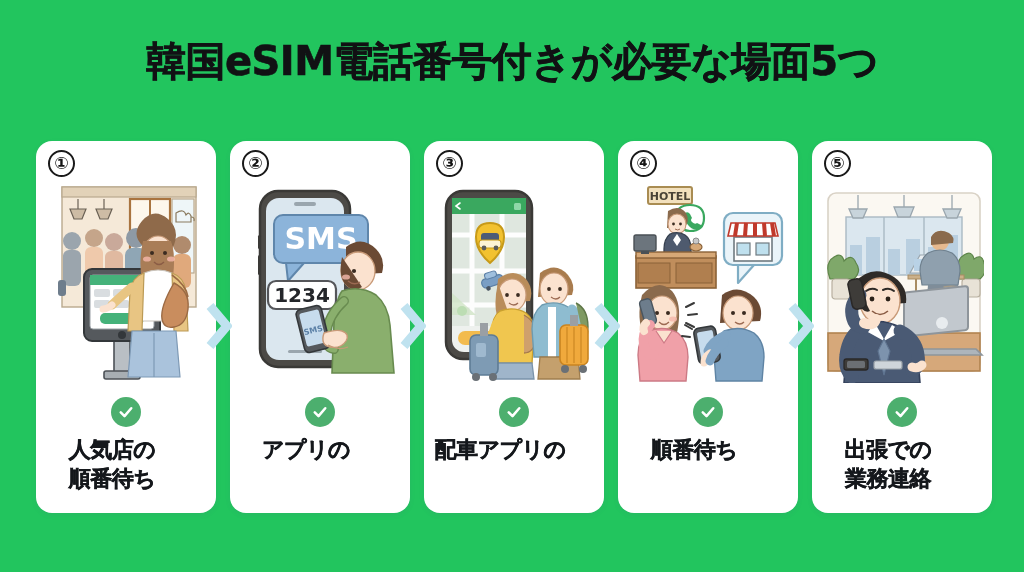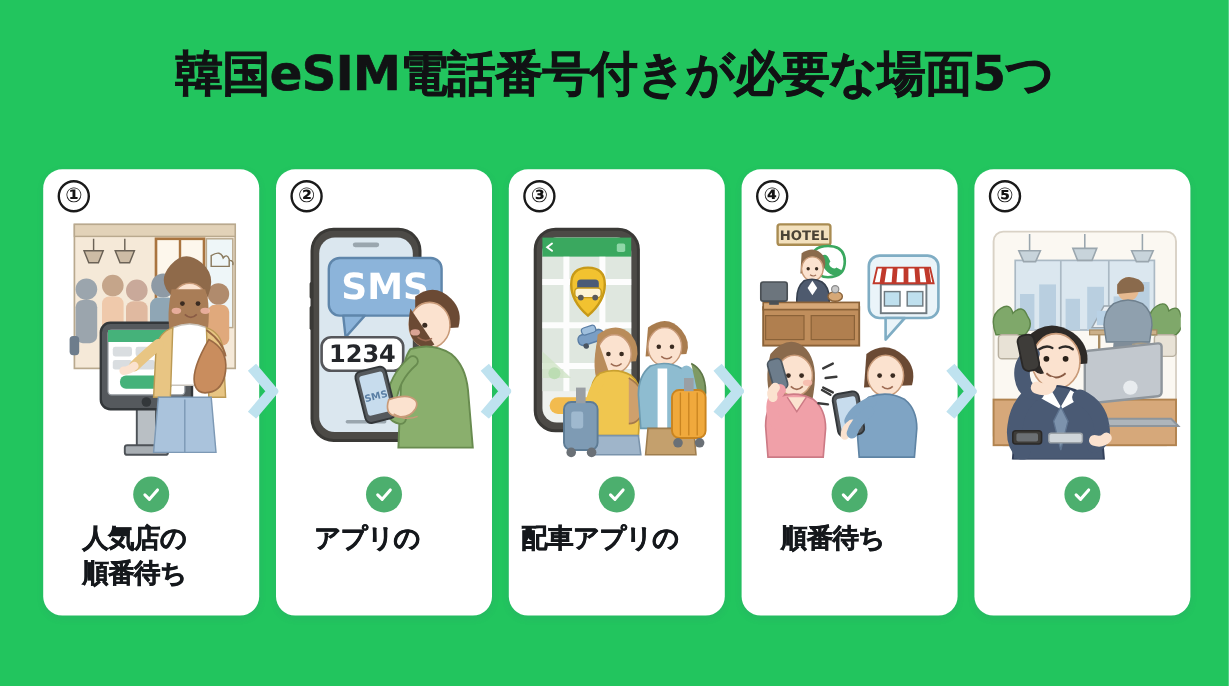--- a/index.html
+++ b/index.html
@@ -518,20 +518,24 @@
           </g>
           <rect x="20" y="176" width="24" height="11" rx="2.5" fill="#3e3c39" stroke="#2a2827" stroke-width="1.3"></rect>
           <rect x="23" y="178" width="18" height="7" rx="1.5" fill="#6b6f73"></rect>
           <rect x="50" y="178" width="28" height="8" rx="2" fill="#cfd5da" stroke="#9aa1a7" stroke-width="1.2"></rect>
         </svg>
       </div>
       <div class="check">
         <svg viewBox="0 0 24 24">
             <path d="M5 12.5 L10 17.5 L19 7" fill="none" stroke="#ffffff" stroke-width="3.4" stroke-linecap="round" stroke-linejoin="round"></path>
           </svg>
+      </div>
+      <div class="caption">
+        <span>出張での</span>
+        <span class="l2">業務連絡</span>
       </div>
     </div>
 
   </div>
 
   <div class="arrow a1">
     <svg viewBox="0 0 26 46">
         <path d="M4 3 L21 23 L4 43" fill="none" stroke="#bfe2ef" stroke-width="9" stroke-linecap="butt" stroke-linejoin="miter"></path>
       </svg>
   </div>

